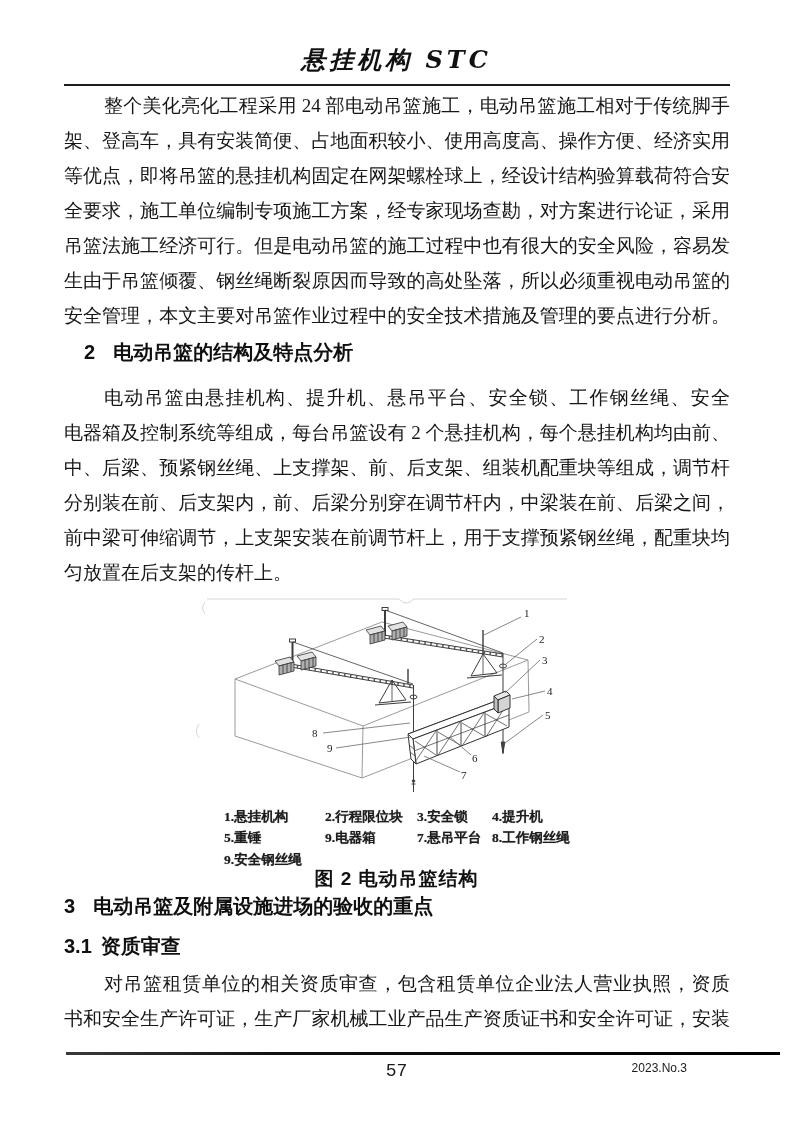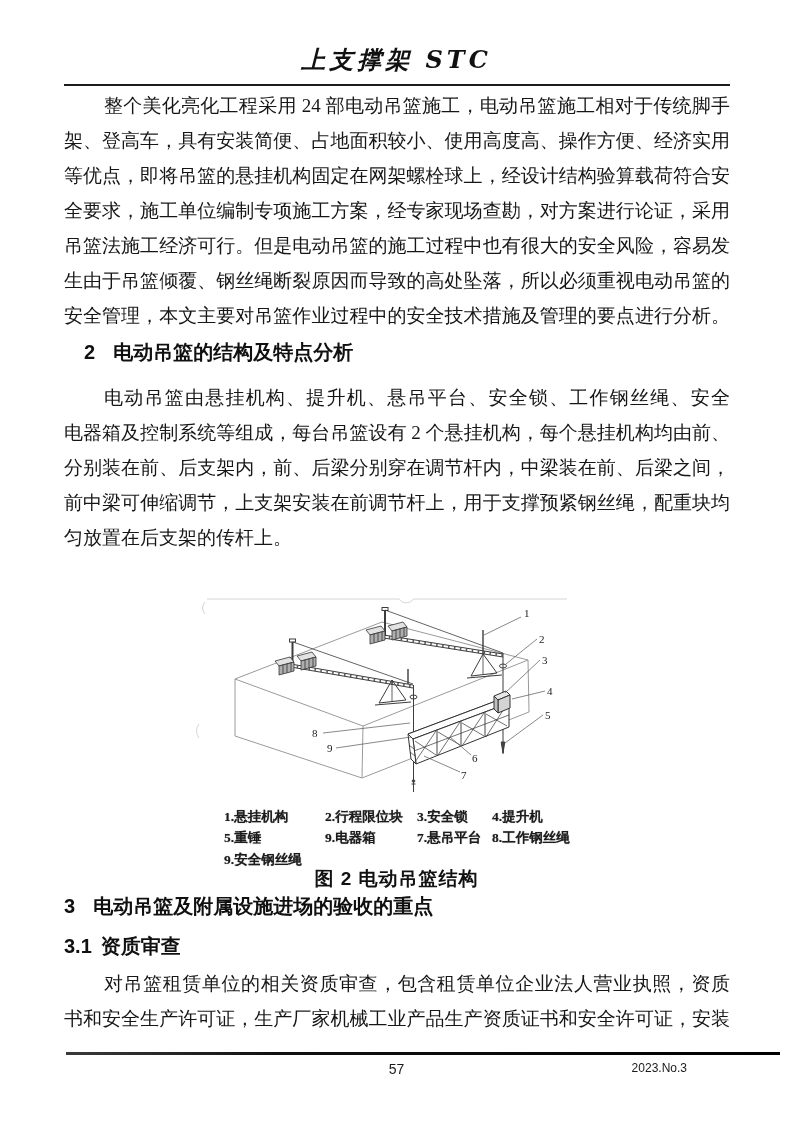--- a/index.html
+++ b/index.html
@@ -30,50 +30,51 @@
   .lg{position:absolute;white-space:nowrap;}
   .r1{top:0;} .r2{top:21px;} .r3{top:43px;}
   .c1{left:0;} .c2{left:101px;} .c3{left:193px;} .c4{left:268px;text-align:right;}
   .figcap{position:absolute;left:0;right:0;top:866px;text-align:center;
           font-family:"Liberation Sans",sans-serif;font-weight:700;font-size:19px;
           color:#111;letter-spacing:1px;}
   
   .frule{position:absolute;left:66px;top:1052px;width:714px;height:3px;
          background:linear-gradient(90deg,#3a3a3a 0%,#101010 30%,#000 100%);}
   .fpage{position:absolute;left:0;right:0;top:1061px;text-align:center;
-         font-family:Liberation Sans, sans-serif;font-size:14px;color:#1a1a1a;}
+         font-family:Liberation Mono, monospace;font-size:18px;color:#1a1a1a;}
   .fissue{position:absolute;right:106px;top:1061px;
           font-family:"Liberation Sans",sans-serif;font-size:12px;color:#1a1a1a;}
   .callout-num{font-family:"Liberation Serif",serif;font-size:11px;fill:#222;}
 </style>
 </head>
 <body>
 
 <div class="page">
 
-  <div class="jtitle">上支撑架 STC</div>
+  <div class="jtitle">悬挂机构 STC</div>
   <div class="hrule"></div>
 
   <div class="para p1">
     <div class="bline full ind">整个美化亮化工程采用 24 部电动吊篮施工，电动吊篮施工相对于传统脚手</div>
     <div class="bline full">架、登高车，具有安装简便、占地面积较小、使用高度高、操作方便、经济实用</div>
     <div class="bline full">等优点，即将吊篮的悬挂机构固定在网架螺栓球上，经设计结构验算载荷符合安</div>
     <div class="bline full">全要求，施工单位编制专项施工方案，经专家现场查勘，对方案进行论证，采用</div>
     <div class="bline full">吊篮法施工经济可行。但是电动吊篮的施工过程中也有很大的安全风险，容易发</div>
     <div class="bline full">生由于吊篮倾覆、钢丝绳断裂原因而导致的高处坠落，所以必须重视电动吊篮的</div>
     <div class="bline full">安全管理，本文主要对吊篮作业过程中的安全技术措施及管理的要点进行分析。</div>
   </div>
 
   <div class="sech h2">
     <span class="hnum">2</span><span>电动吊篮的结构及特点分析</span>
   </div>
 
   <div class="para p2">
     <div class="bline full ind">电动吊篮由悬挂机构、提升机、悬吊平台、安全锁、工作钢丝绳、安全绳、</div>
     <div class="bline full">电器箱及控制系统等组成，每台吊篮设有 2 个悬挂机构，每个悬挂机构均由前、</div>
+    <div class="bline full">中、后梁、预紧钢丝绳、上支撑架、前、后支架、组装机配重块等组成，调节杆</div>
     <div class="bline full">分别装在前、后支架内，前、后梁分别穿在调节杆内，中梁装在前、后梁之间，</div>
     <div class="bline full">前中梁可伸缩调节，上支架安装在前调节杆上，用于支撑预紧钢丝绳，配重块均</div>
     <div class="bline">匀放置在后支架的传杆上。</div>
   </div>
 
   <div class="fig">
     <svg width="400" height="212" viewBox="0 0 400 212">
 
       <g stroke="#cccccc" stroke-width="0.8" fill="none">
         <path d="M12,3 H204"></path>

